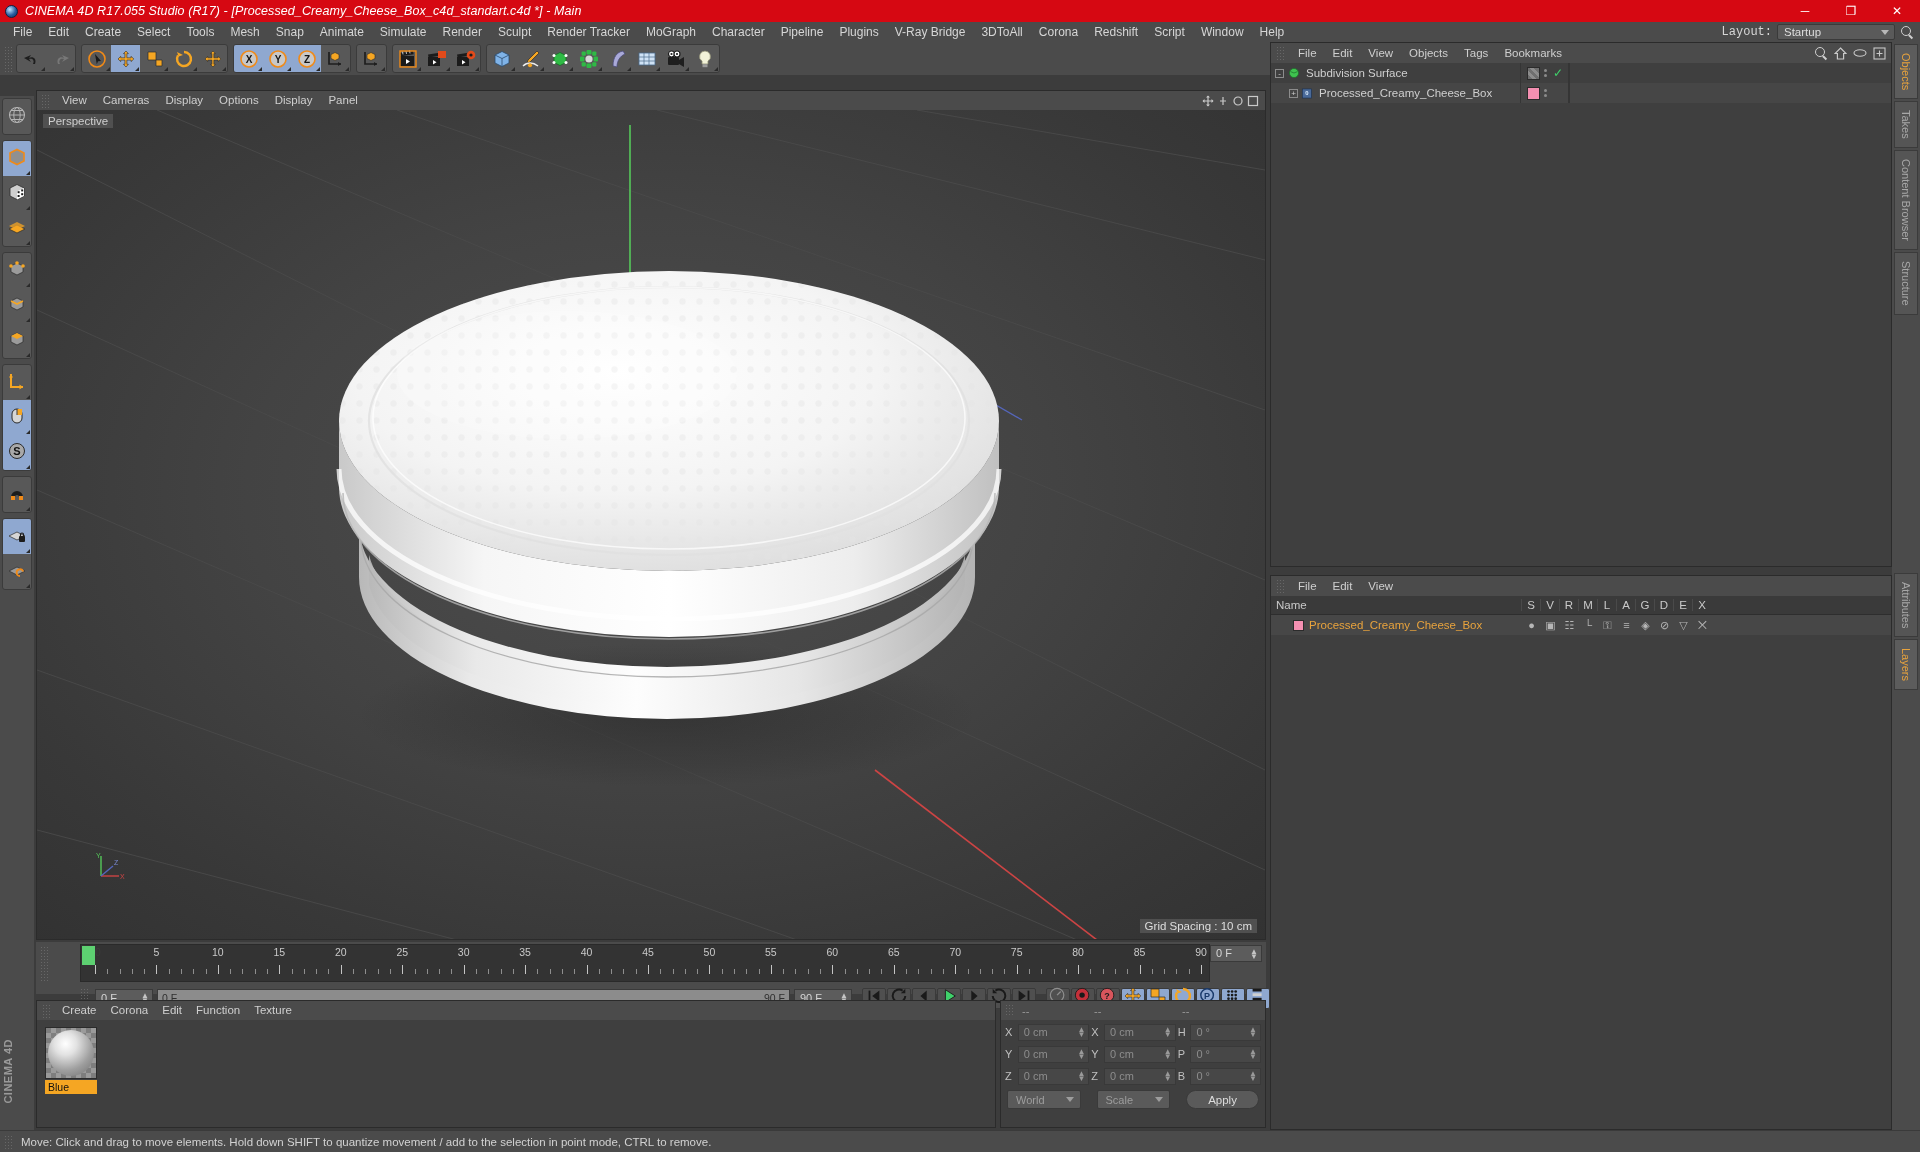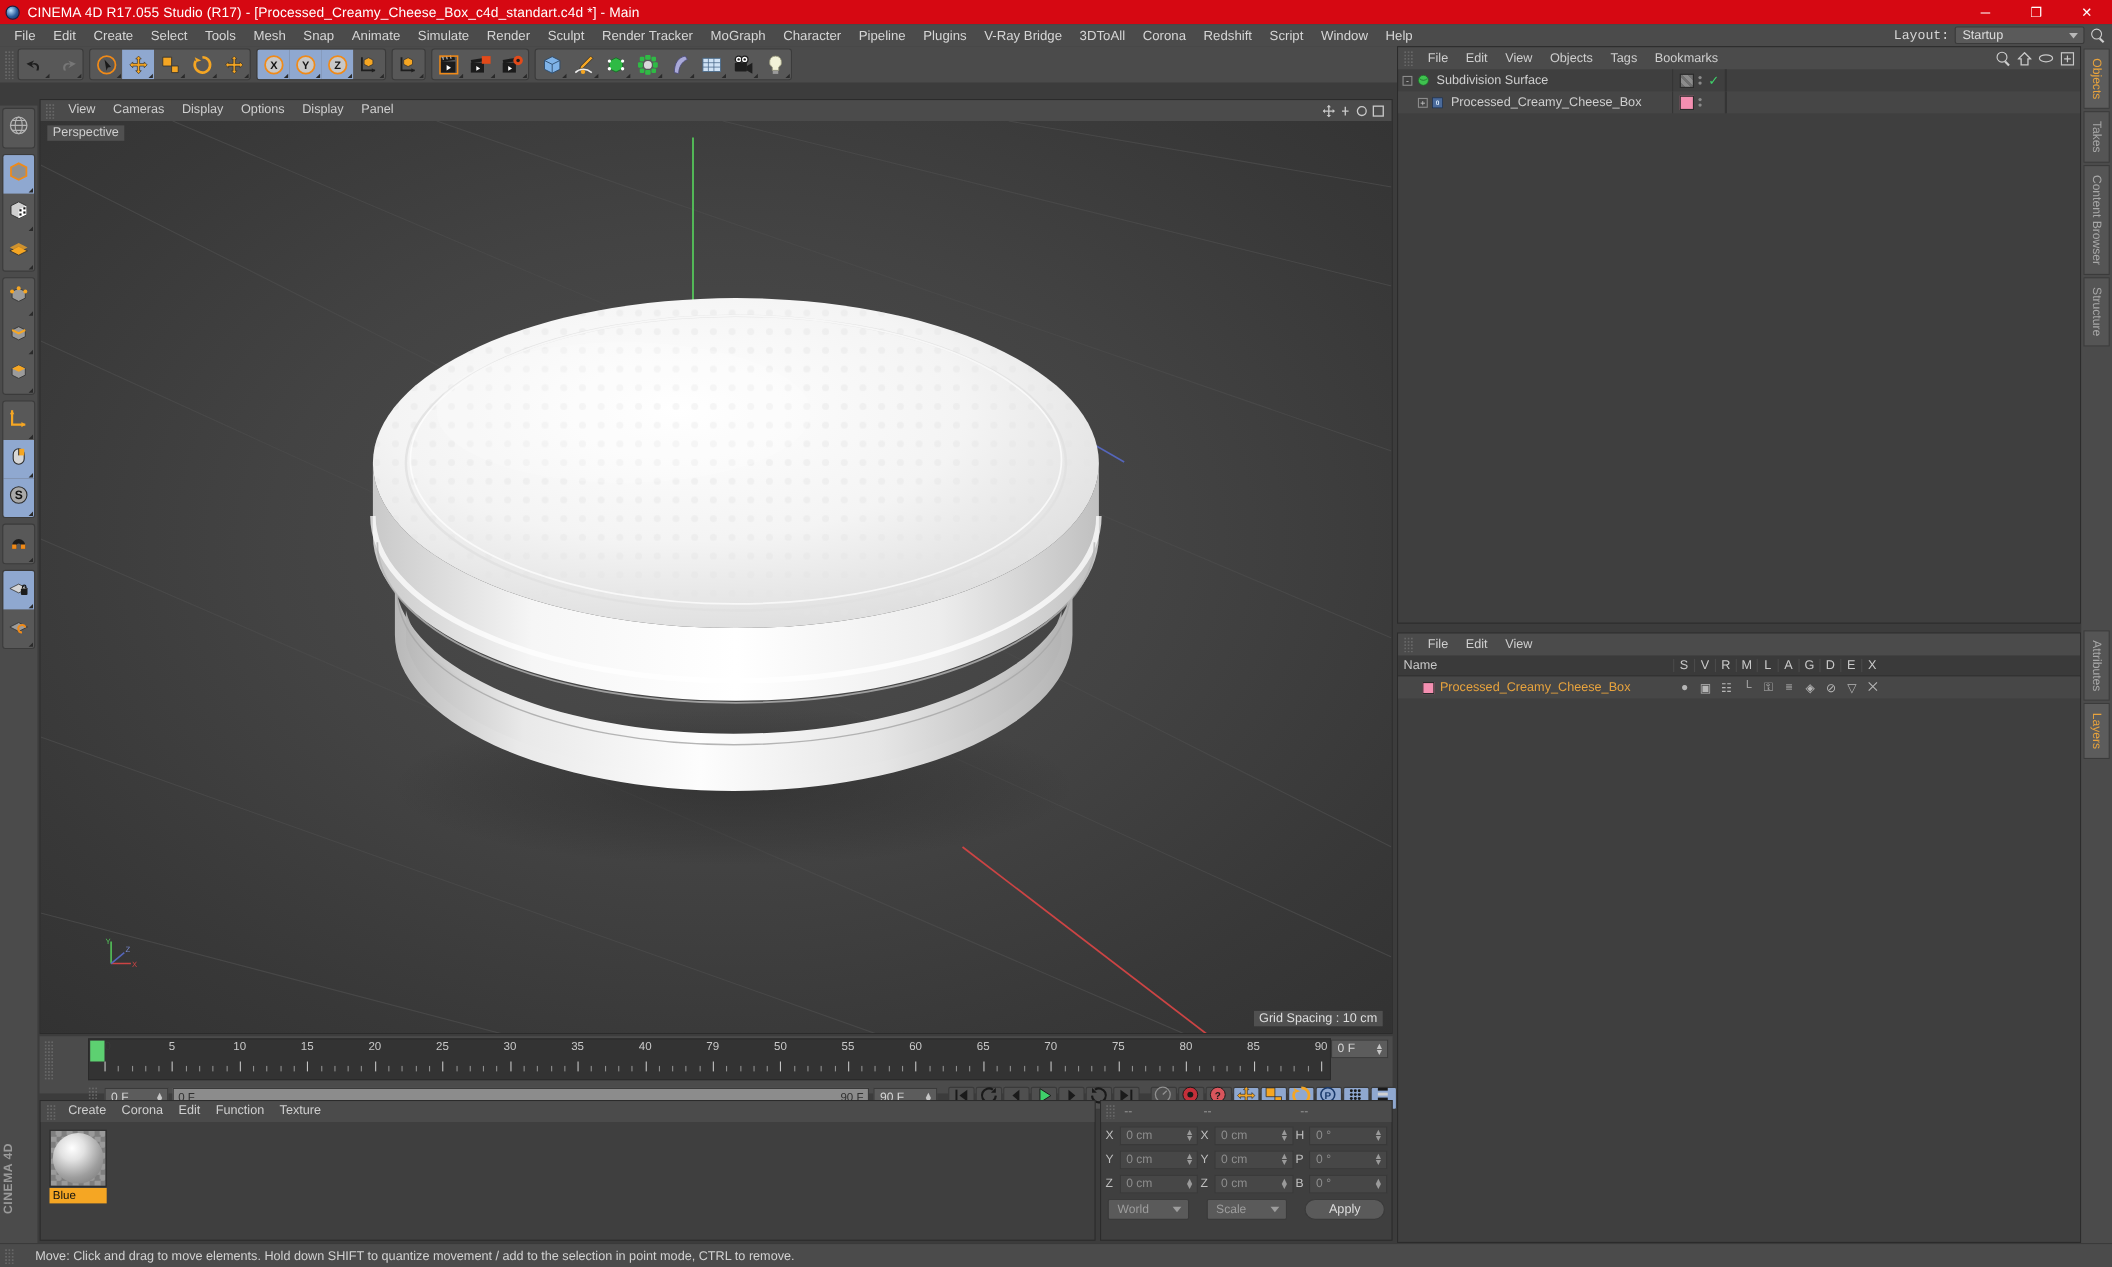--- a/index.html
+++ b/index.html
@@ -6,21 +6,21 @@
   html,body { width:1920px; height:1152px; overflow:hidden; background:#3c3c3c;
     font-family:"Liberation Sans", sans-serif; }
   body { position:relative; -webkit-font-smoothing:antialiased; }
 
   
   .titlebar{position:absolute;left:0;top:0;width:1920px;height:22px;background:#d60812;
     display:flex;align-items:center;color:#fff;font-size:12.5px;}
   .titlebar .appicon{width:13px;height:13px;border-radius:50%;margin:0 7px 0 5px;
     background:radial-gradient(circle at 35% 32%, #bfe4ff 0%, #2b5d9e 55%, #0d2f5e 100%);
     border:1px solid #0b2344;flex:none;}
-  .titlebar .ttl{white-space:nowrap;letter-spacing:.1px;}
+  .titlebar .ttl{white-space:nowrap;letter-spacing:.1px;font-style:italic;}
   .wbtns{margin-left:auto;display:flex;height:22px;}
   .wbtn{width:46px;height:22px;display:flex;align-items:center;justify-content:center;
     color:#fff;font-size:12px;}
 
   
   .menubar{position:absolute;left:0;top:22px;width:1920px;height:20px;background:#4b4b4b;
     display:flex;align-items:center;padding-left:5px;}
   .menubar .mi{color:#d6d6d6;font-size:12px;padding:0 8px;line-height:20px;white-space:nowrap;}
   .layoutbox{position:absolute;right:6px;top:22px;height:20px;display:flex;align-items:center;gap:5px;}
   .layoutbox .lbl{color:#d6d6d6;font-size:12px;font-family:Liberation Mono, monospace;}
@@ -173,21 +173,21 @@
 
   
   .rtabs{position:absolute;right:0;top:42px;width:28px;height:1090px;background:#4b4b4b;}
   .rtab{width:24px;margin:2px;background:#555;border:1px solid #3b3b3b;color:#a8a8a8;
     font-size:11px;writing-mode:vertical-rl;display:flex;align-items:center;
     justify-content:center;padding:8px 0;}
   .rtab.act{color:#e8a33d;background:#5c5c5c;}
 
   
   .status{position:absolute;left:0;bottom:0;width:1920px;height:22px;background:#4b4b4b;
-    display:flex;align-items:center;color:#d2d2d2;font-size:11.5px;padding-left:4px;gap:16px;
+    display:flex;align-items:center;color:#d2d2d2;font-size:11.5px;padding-left:4px;gap:5px;
     border-top:1px solid #3a3a3a;}
 </style>
 </head>
 <body>
 
 <div class="titlebar">
   <div class="appicon"></div>
   <div class="ttl">CINEMA 4D R17.055 Studio (R17) - [Processed_Creamy_Cheese_Box_c4d_standart.c4d *] - Main</div>
   <div class="wbtns">
     <div class="wbtn">─</div>
@@ -779,21 +779,21 @@
         <div class="rtick maj" style="left: 1120px; top: 20px; height: 9px;"></div>
         <div class="rnum" style="left: 14px; transform: translateX(0px); color: rgb(58, 58, 58);">0</div>
         <div class="rnum" style="left: 75.4444px;">5</div>
         <div class="rnum" style="left: 136.889px;">10</div>
         <div class="rnum" style="left: 198.333px;">15</div>
         <div class="rnum" style="left: 259.778px;">20</div>
         <div class="rnum" style="left: 321.222px;">25</div>
         <div class="rnum" style="left: 382.667px;">30</div>
         <div class="rnum" style="left: 444.111px;">35</div>
         <div class="rnum" style="left: 505.556px;">40</div>
-        <div class="rnum" style="left: 567px;">79</div>
+        <div class="rnum" style="left: 567px;">45</div>
         <div class="rnum" style="left: 628.444px;">50</div>
         <div class="rnum" style="left: 689.889px;">55</div>
         <div class="rnum" style="left: 751.333px;">60</div>
         <div class="rnum" style="left: 812.778px;">65</div>
         <div class="rnum" style="left: 874.222px;">70</div>
         <div class="rnum" style="left: 935.667px;">75</div>
         <div class="rnum" style="left: 997.111px;">80</div>
         <div class="rnum" style="left: 1058.56px;">85</div>
         <div class="rnum" style="left: 1120px;">90</div>
       </div>

